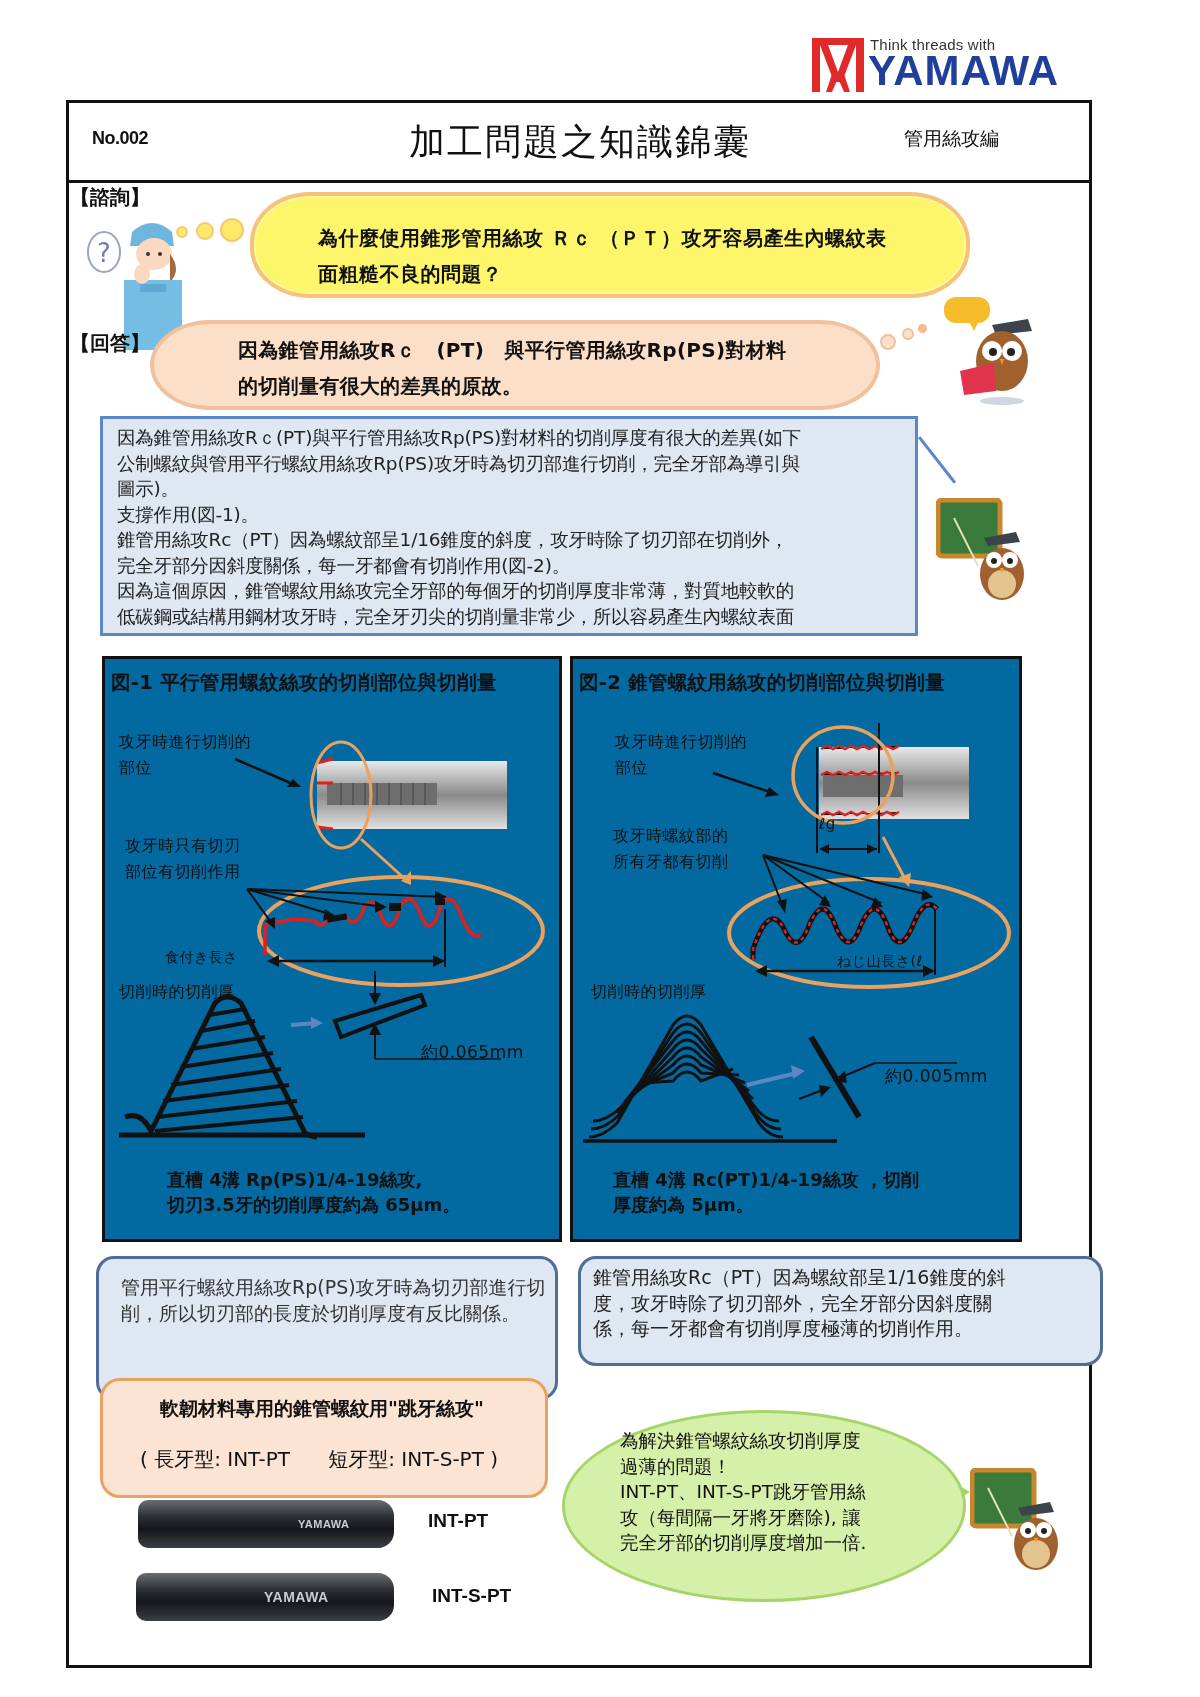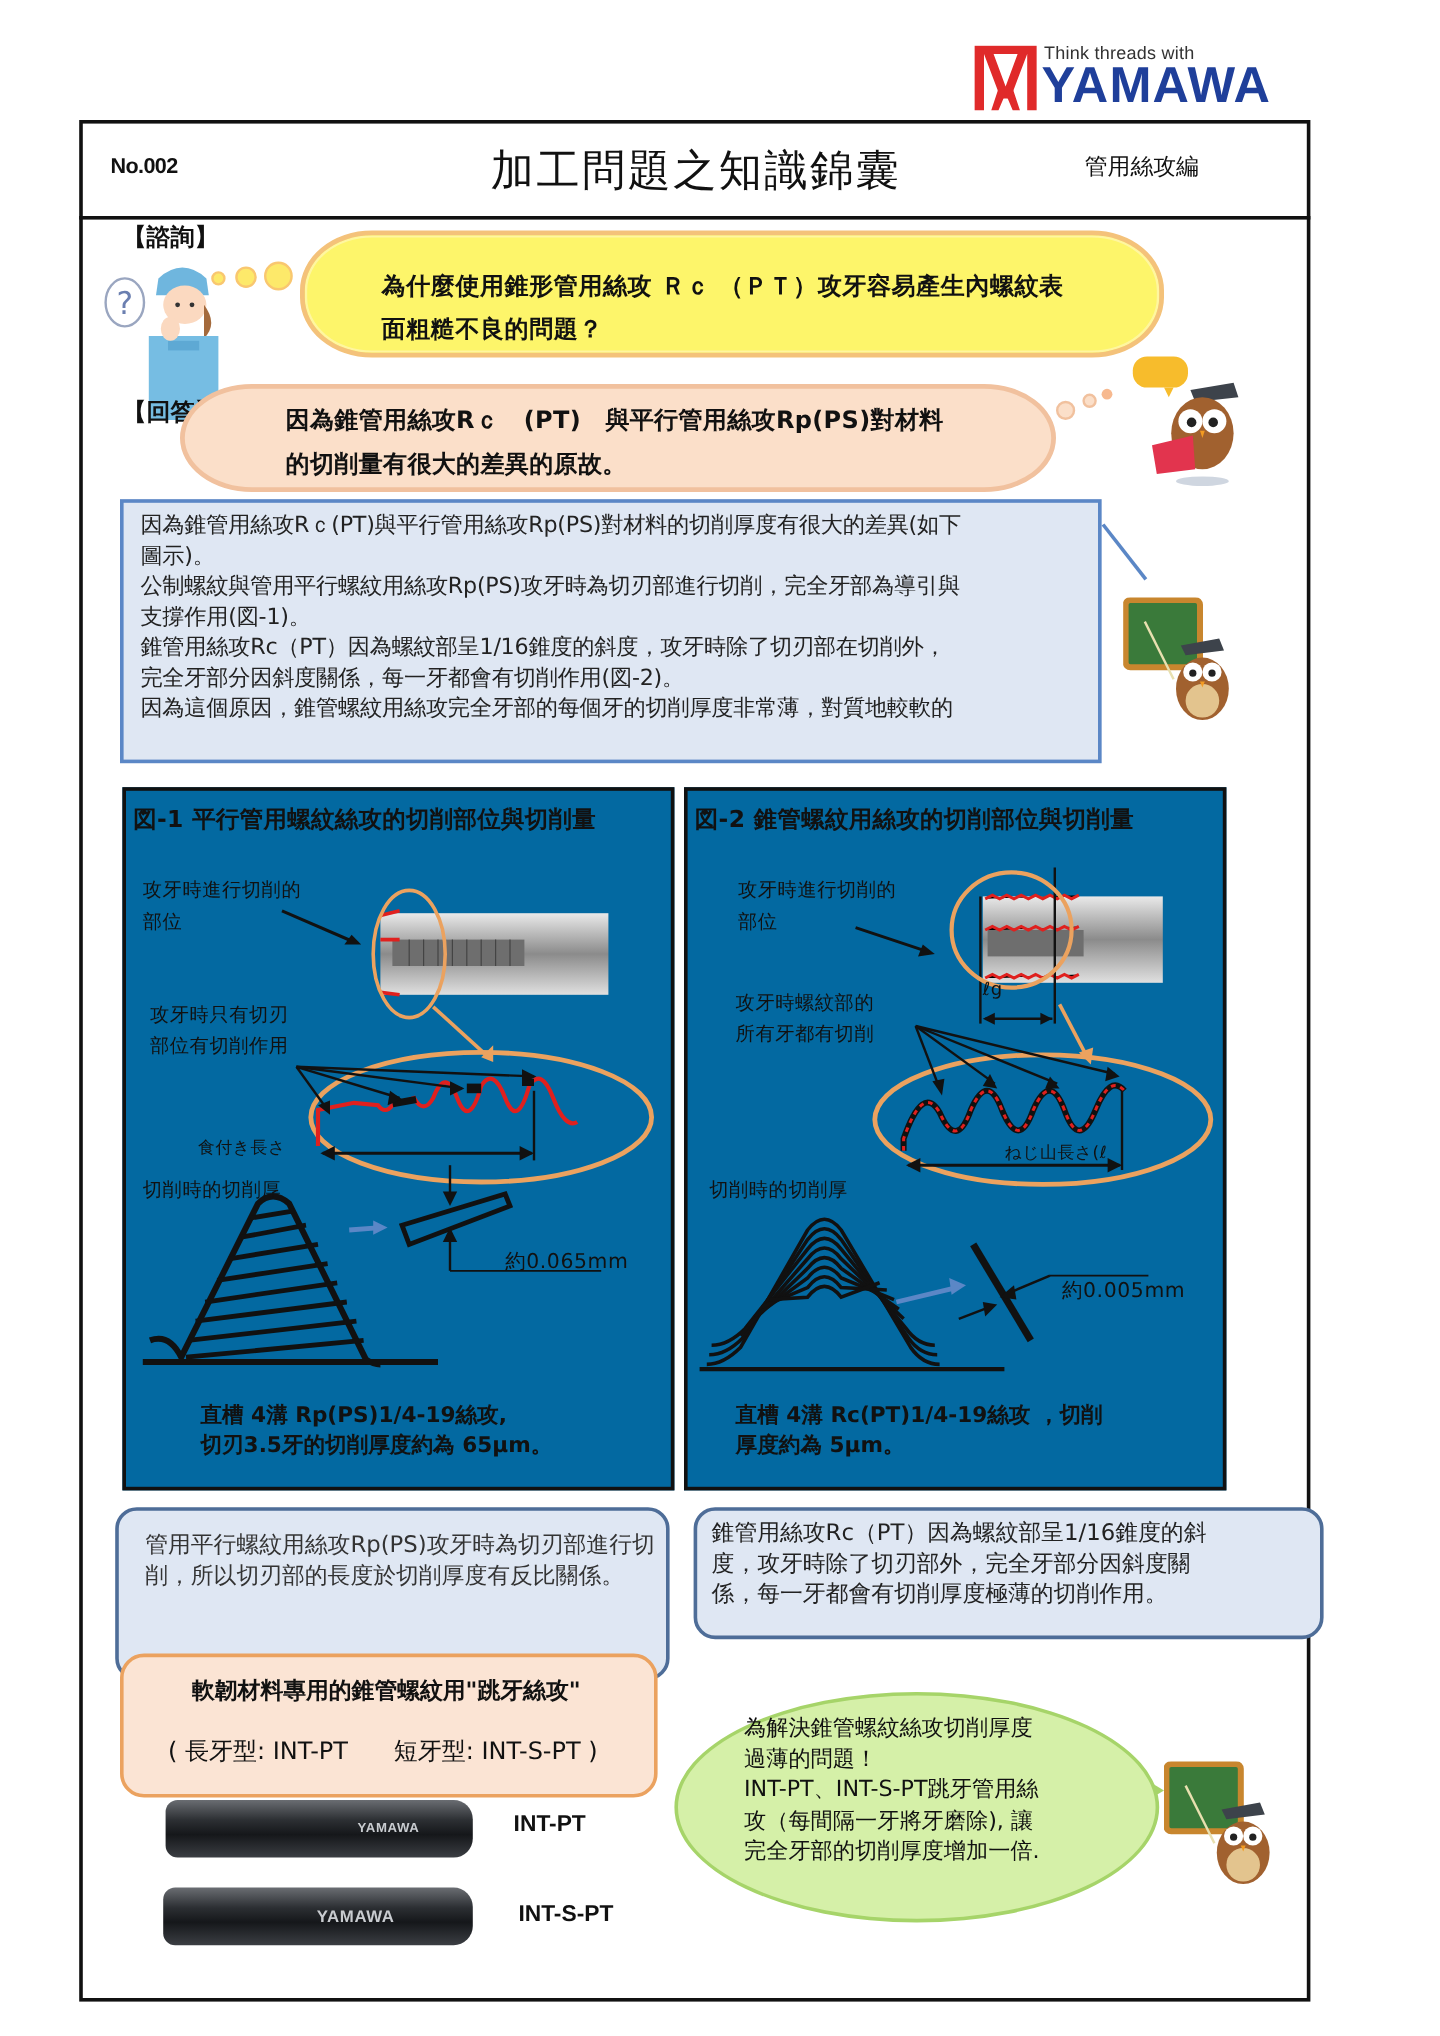--- a/index.html
+++ b/index.html
@@ -15,21 +15,21 @@
   #logo .brand { position: absolute; left: 56px; top: 14px; font-family: "Liberation Sans", sans-serif; font-weight: bold; font-size: 42px; color: #1f3f9a; letter-spacing: 1px; line-height: 46px; }
 
   
   #frame { left: 66px; top: 100px; width: 1026px; height: 1568px; border: 3px solid #111; }
   #header-divider { left: 66px; top: 180px; width: 1026px; height: 3px; background: #111; }
 
   #doc-no { left: 92px; top: 128px; font-family: "Liberation Sans", sans-serif; font-size: 18px; font-weight: bold; letter-spacing: -0.5px; }
   #doc-title { left: 390px; top: 118px; width: 380px; text-align: center; font-size: 36px; font-weight: normal; letter-spacing: 2px; }
   #doc-category { left: 904px; top: 126px; font-size: 19px; }
 
-  .section-label { font-size: 20px; font-weight: bold; margin-left: 32px; }
+  .section-label { font-size: 20px; font-weight: bold; }
   #label-inquiry { left: 70px; top: 184px; }
   #label-answer { left: 70px; top: 330px; }
   #q-cloud { left: 250px; top: 192px; width: 720px; height: 106px; background: #fdf56a; border: 4px solid #f4c27a; border-radius: 60px / 50px;
              box-shadow: inset 0 0 0 2px #fff6a0; }
   #q-text { left: 318px; top: 220px; width: 640px; font-size: 20px; font-weight: bold; line-height: 36px; letter-spacing: 0.5px; }
   .dot { position: absolute; border-radius: 50%; background: #fde96a; border: 2px solid #f9c770; }
 
   #a-cloud { left: 150px; top: 320px; width: 730px; height: 90px; background: #fbdfc9; border: 4px solid #f1c19e; border-radius: 60px / 45px; }
   #a-text { left: 238px; top: 332px; width: 620px; font-size: 20px; font-weight: bold; line-height: 36px; letter-spacing: 0.3px; }
 
@@ -137,26 +137,27 @@
     <circle cx="72" cy="56" r="10" fill="#fff"></circle>
   <circle cx="53" cy="57" r="4" fill="#222"></circle>
     <circle cx="71" cy="57" r="4" fill="#222"></circle>
   <polygon points="60,64 64,64 62,70" fill="#f39b22"></polygon>
   <polygon points="20,76 54,68 56,96 24,100" fill="#e2344e"></polygon>
   <ellipse cx="62" cy="106" rx="22" ry="4" fill="#cfd6e0"></ellipse>
 </svg>
 
 <div id="explain-box" class="abs">
   <p>因為錐管用絲攻Rｃ(PT)與平行管用絲攻Rp(PS)對材料的切削厚度有很大的差異(如下</p>
+  <p>公制螺紋與管用平行螺紋用絲攻Rp(PS)攻牙時為切刃部進行切削，完全牙部為導引與</p>
   <p>圖示)。</p>
-  <p>公制螺紋與管用平行螺紋用絲攻Rp(PS)攻牙時為切刃部進行切削，完全牙部為導引與</p>
   <p>支撐作用(図-1)。</p>
   <p>錐管用絲攻Rc（PT）因為螺紋部呈1/16錐度的斜度，攻牙時除了切刃部在切削外，</p>
   <p>完全牙部分因斜度關係，每一牙都會有切削作用(図-2)。</p>
   <p>因為這個原因，錐管螺紋用絲攻完全牙部的每個牙的切削厚度非常薄，對質地較軟的</p>
+  <p>低碳鋼或結構用鋼材攻牙時，完全牙刃尖的切削量非常少，所以容易產生內螺紋表面</p>
 </div>
 <div id="pointer-line" class="abs"></div>
 
 <svg class="abs" style="left:936px;top:498px" width="100" height="112" viewBox="0 0 100 112">
   <rect x="2" y="2" width="62" height="56" rx="4" fill="#3a7a3a" stroke="#c8862e" stroke-width="5"></rect>
   <line x1="18" y1="20" x2="42" y2="68" stroke="#e8e0b0" stroke-width="2"></line>
   <polygon points="48,40 80,34 84,44 52,48" fill="#3d434b"></polygon>
   <ellipse cx="66" cy="76" rx="22" ry="26" fill="#a1612f"></ellipse>
   <ellipse cx="66" cy="86" rx="14" ry="14" fill="#e3c48e"></ellipse>
   <circle cx="58" cy="62" r="8" fill="#fff"></circle>

